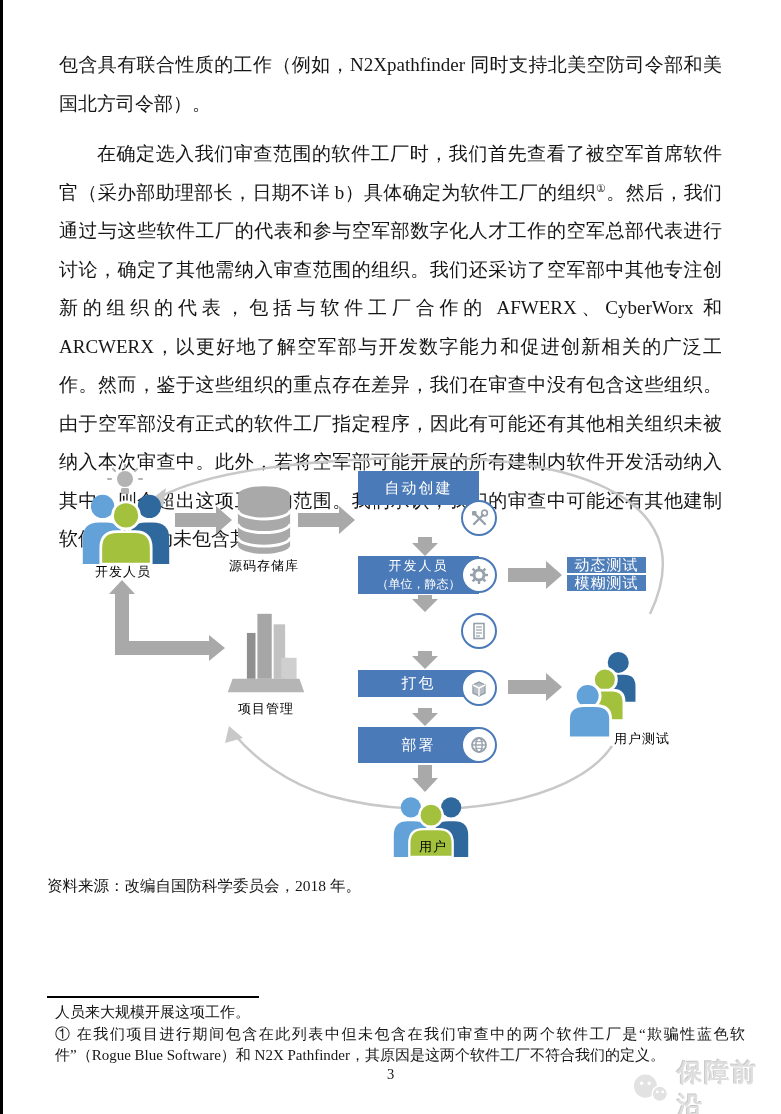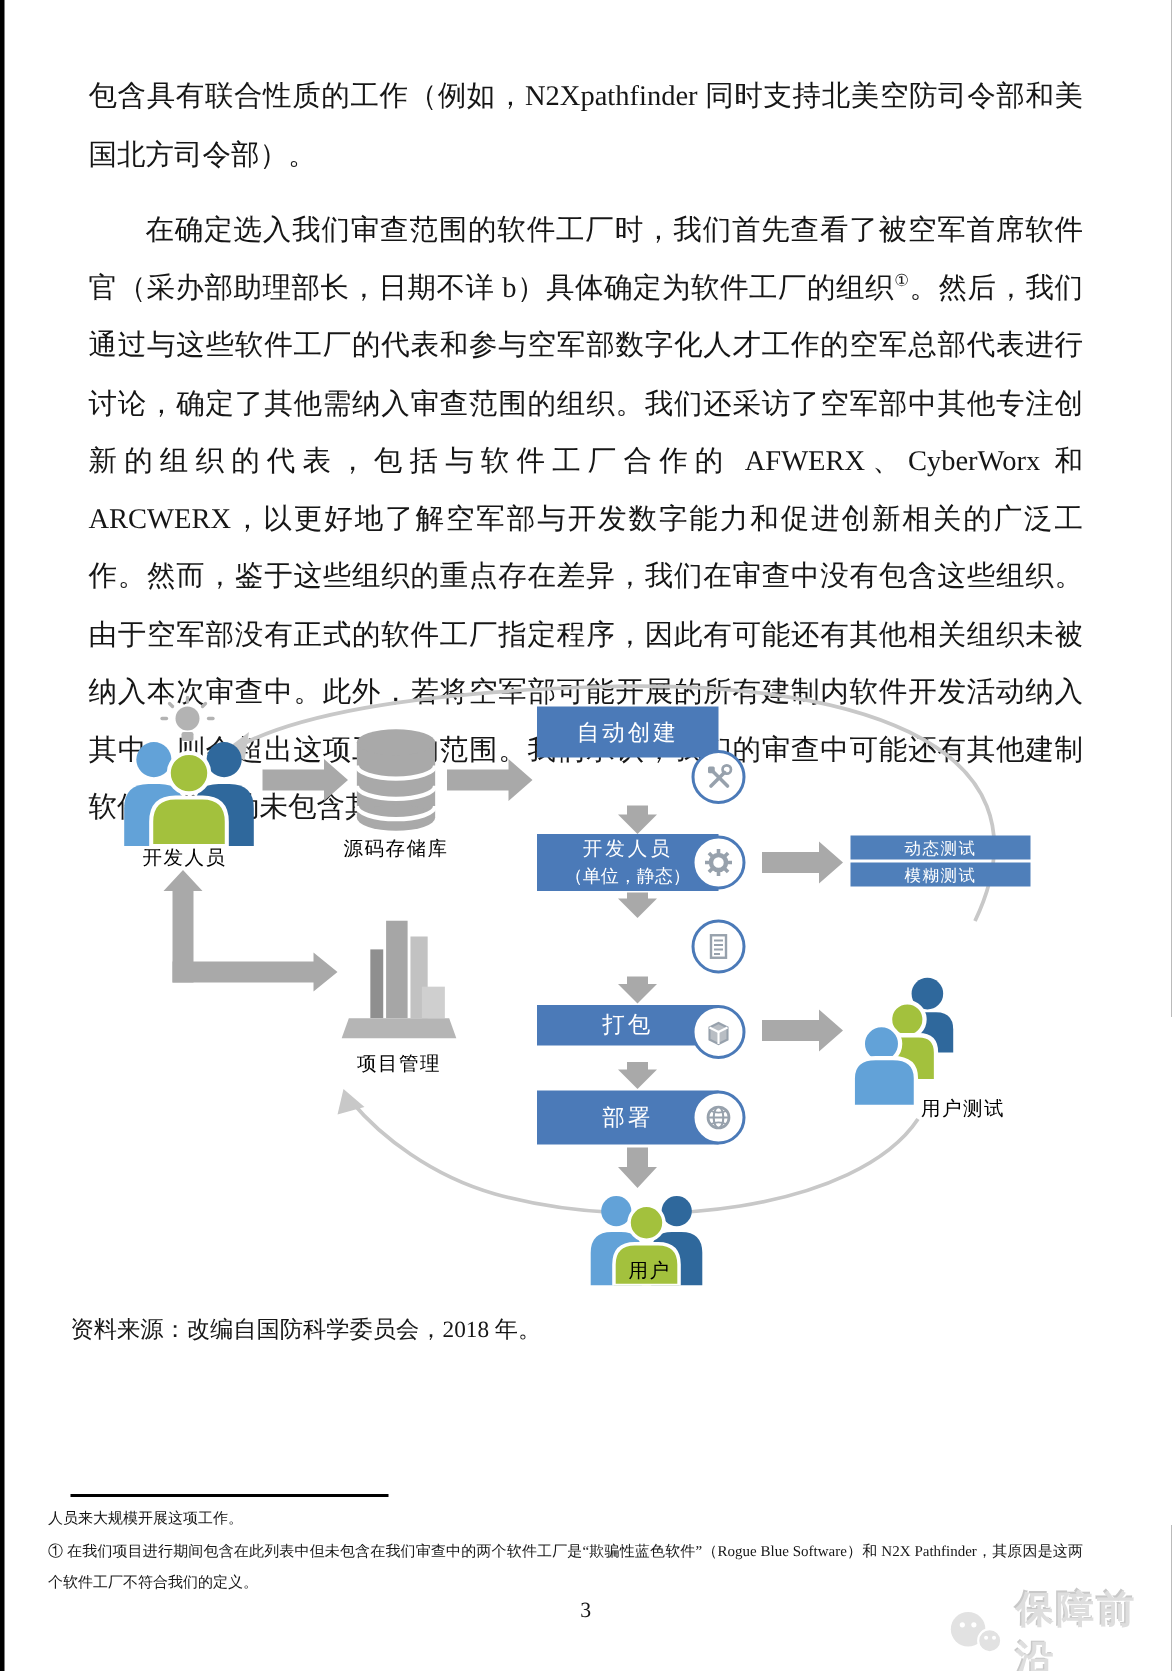--- a/index.html
+++ b/index.html
@@ -29,31 +29,31 @@
     position:absolute; left:358px; width:121px; background:#4b7ab8; color:#fff;
     display:flex; flex-direction:column; align-items:center; justify-content:center;
     font-size:15px; letter-spacing:2px; text-align:center;
   }
   .pipe-box .sub { font-size:12px; letter-spacing:0; margin-top:1px; }
   .pipe-circle {
     position:absolute; left:461px; width:36px; height:36px; border-radius:50%;
     background:#fff; border:2px solid #4b7ab8; display:flex; align-items:center; justify-content:center;
   }
   .side-box {
-    position:absolute; left:567px; width:120px; height:16px; background:#4f7fba; color:#fff;
-    font-size:11px; letter-spacing:1px; display:flex; align-items:center; justify-content:center;
+    position:absolute; left:567px; width:79px; height:16px; background:#4f7fba; color:#fff;
+    font-size:15px; letter-spacing:1px; display:flex; align-items:center; justify-content:center;
   }
 
   
   .fig-source { position:absolute; left:47px; top:876px; font-size:15.5px; }
   .fig-caption { position:absolute; left:47px; top:906px; width:687px; text-align:center; font-size:15.5px; }
 
   
   .footnote-rule { position:absolute; left:47px; top:996px; width:212px; height:2px; background:#000; }
-  .footnote { position:absolute; left:32px; top:1002px; width:690px; font-size:10px; line-height:21.5px; text-align:justify; }
+  .footnote { position:absolute; left:55px; top:1002px; width:690px; font-size:15px; line-height:21.5px; text-align:justify; }
   .page-number { position:absolute; left:0; top:1066px; width:781px; text-align:center; font-size:14.5px; }
 
   
   .watermark {
     position:absolute; left:631px; top:1056px; display:flex; align-items:center; gap:6px;
     color:#dedede; font-size:25px; font-weight:bold; letter-spacing:2px;
     font-family:"Liberation Sans","DejaVu Sans",sans-serif;
     text-shadow:1px 1px 0 #ffffff, -1px -1px 0 #c8c8c8;
   }
 </style>

